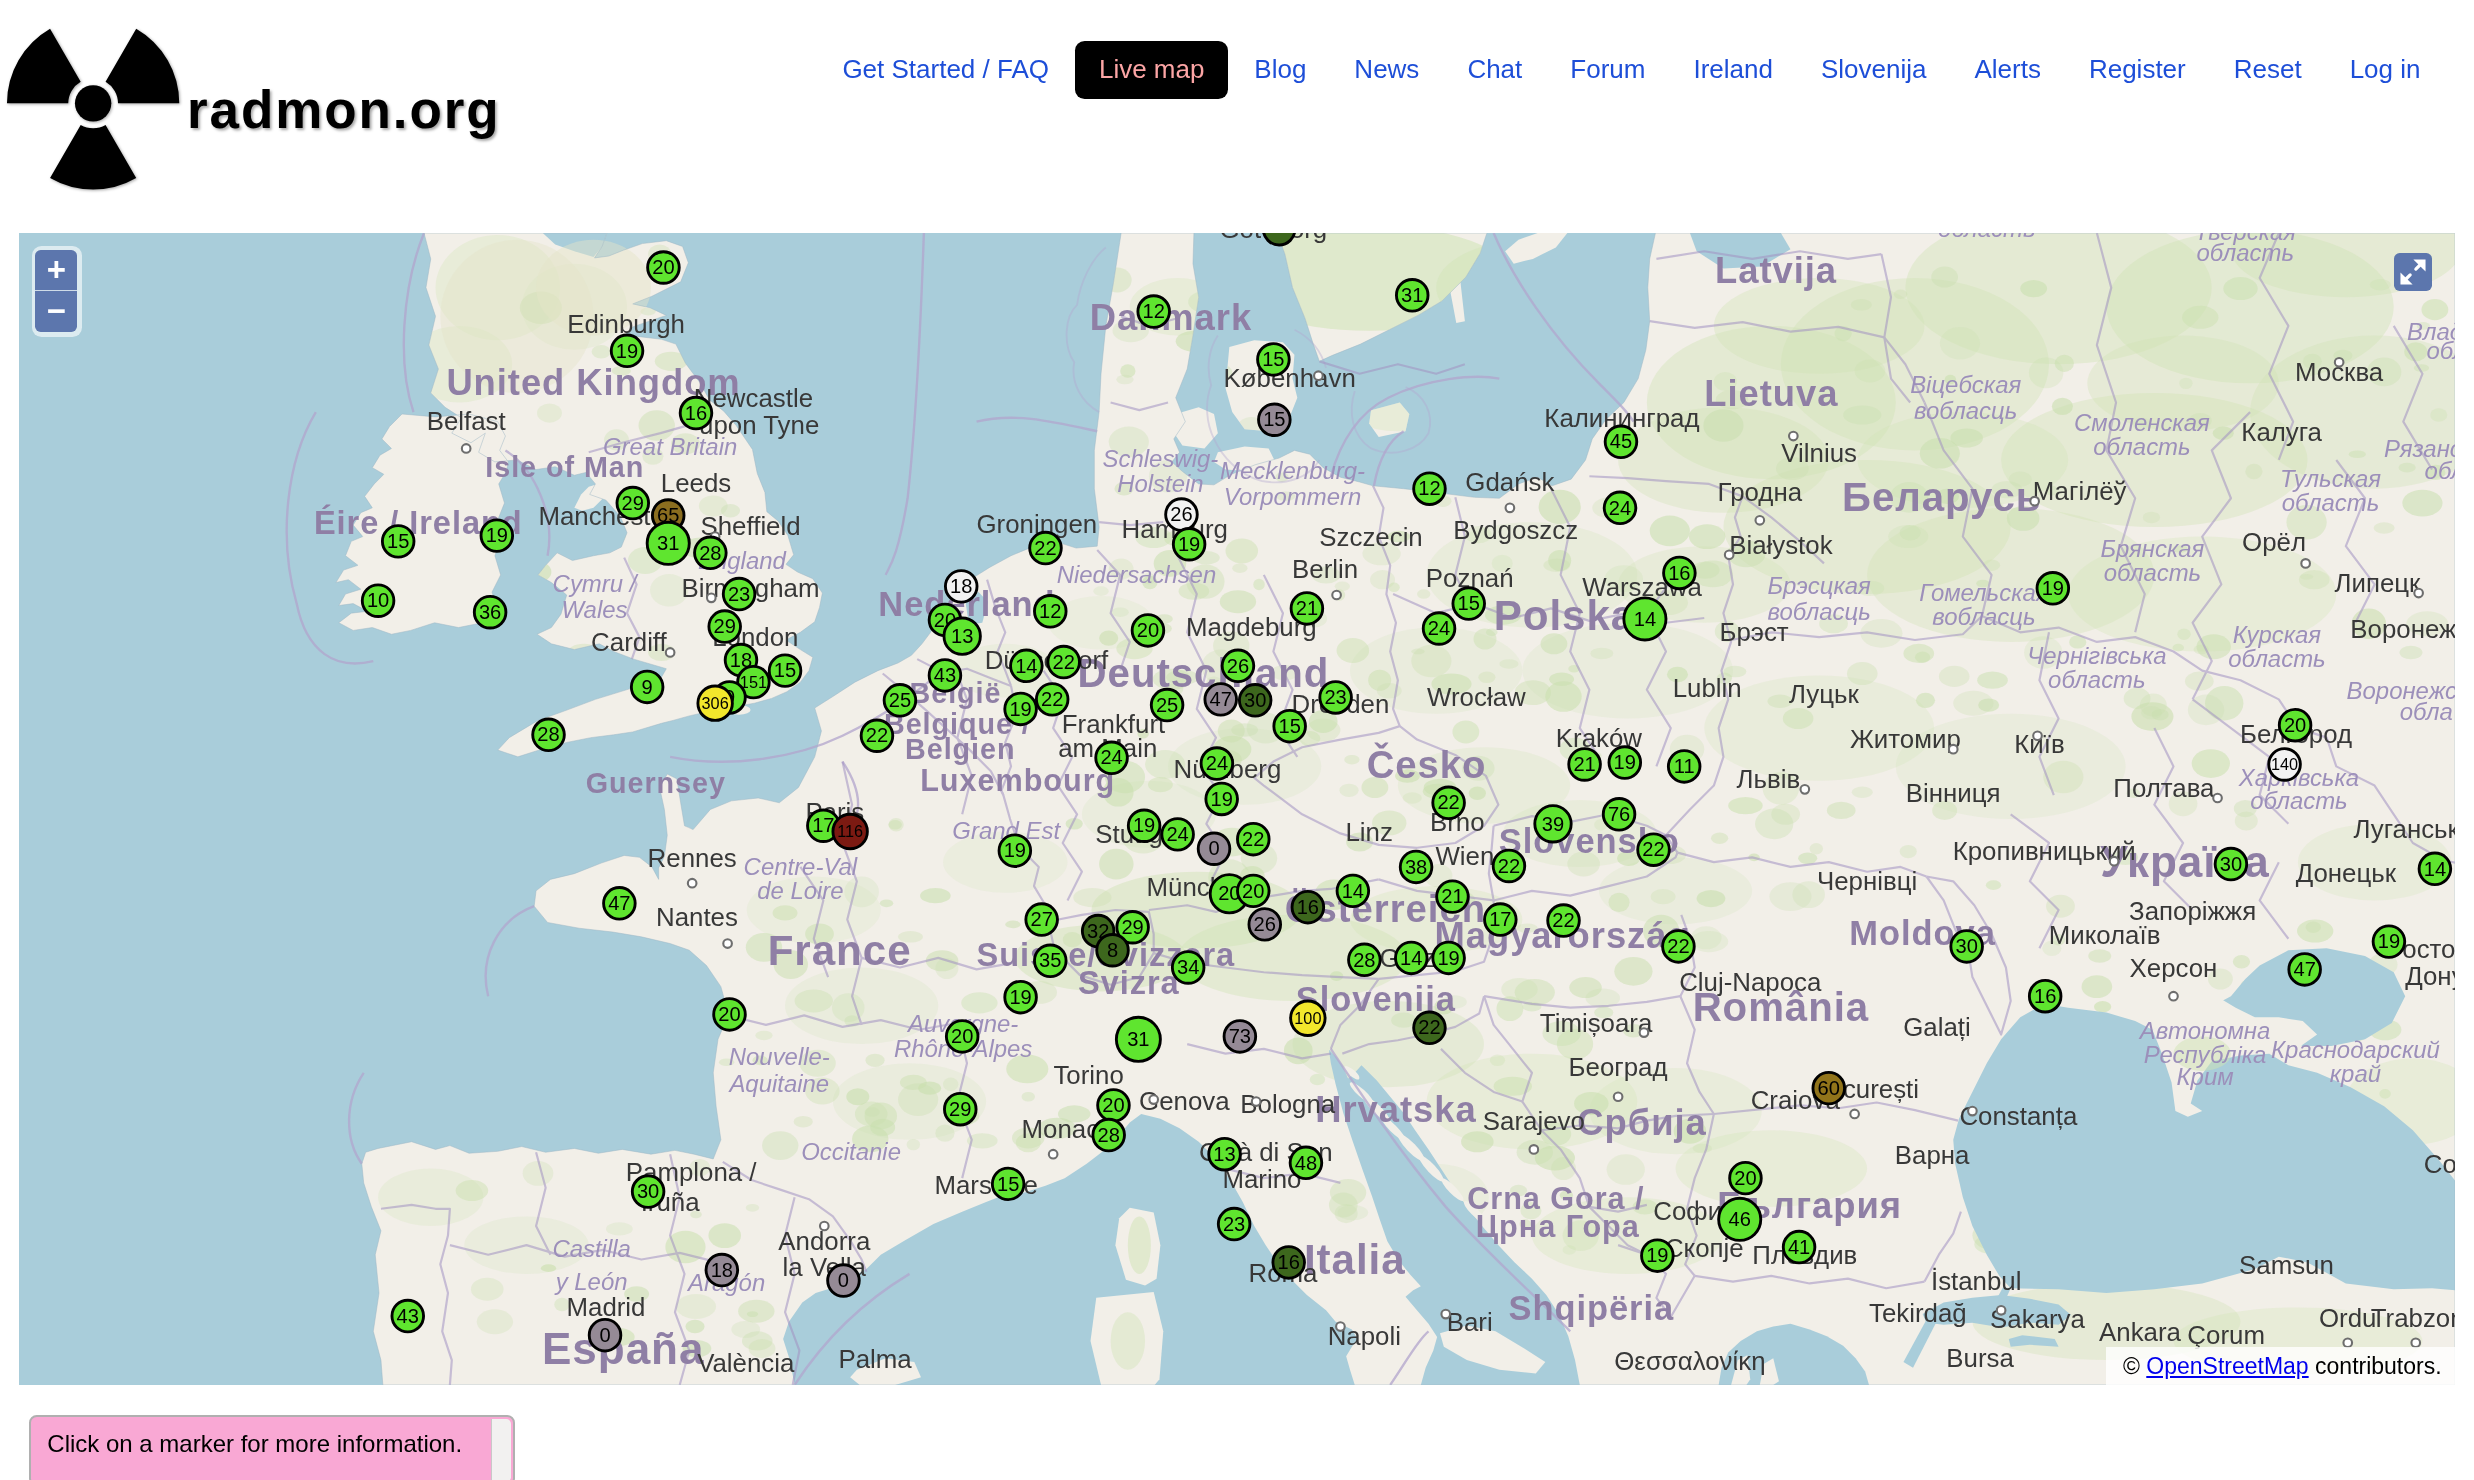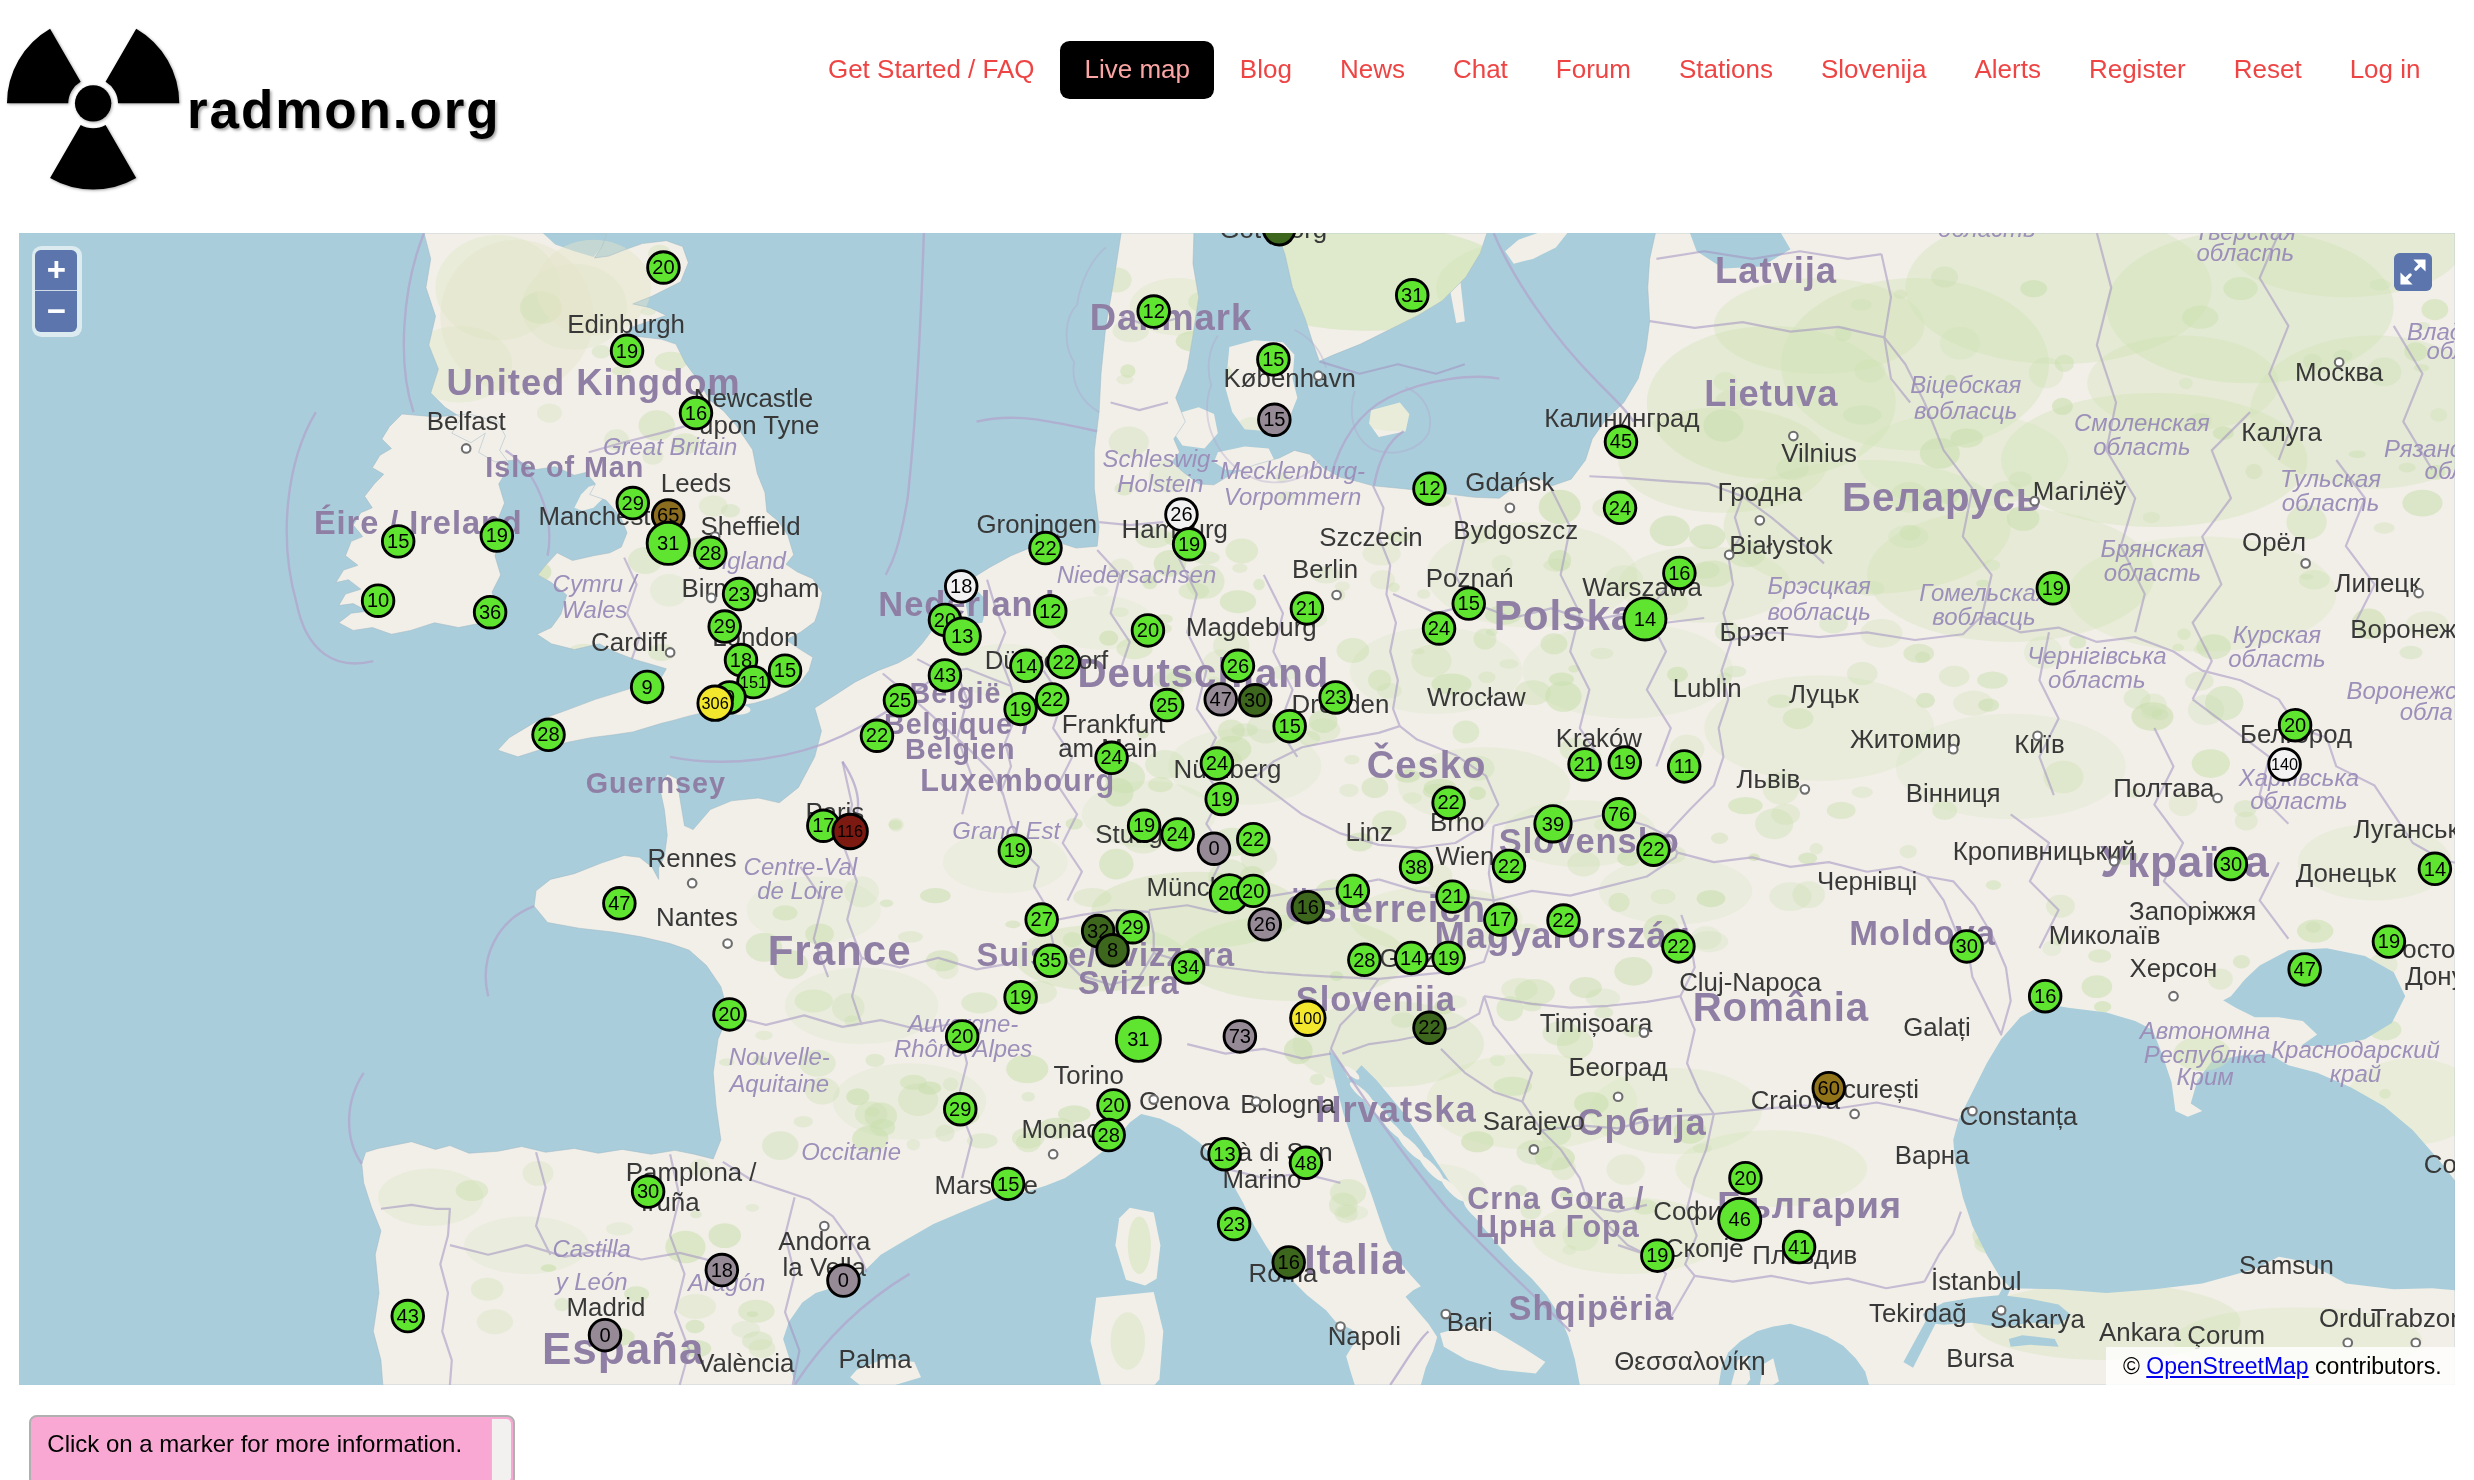--- a/index.html
+++ b/index.html
@@ -1,20 +1,20 @@
 <!DOCTYPE html>
 <html><head><meta charset="utf-8">
 <style>
 * { margin:0; padding:0; box-sizing:border-box; }
 html,body { width:2475px; height:1481px; background:#fff; font-family:"Liberation Sans",sans-serif; overflow:hidden; position:relative; }
 #hdr { position:absolute; left:0; top:0; width:2456px; height:233px; background:#fff; }
 #logo { position:absolute; left:0px; top:0px; }
 #brand { position:absolute; left:187px; top:79px; letter-spacing:1.9px; font-size:53px; font-weight:bold; color:#000; text-shadow:1.9px 1.9px 2.9px rgba(0,0,0,.35); }
 nav { position:absolute; top:41px; right:11.5px; display:flex; align-items:center; font-size:26px; color:#111; white-space:nowrap; }
-nav a { color:#ef4444; text-decoration:none; padding:0 24px; }
+nav a { color:#1d4ed8; text-decoration:none; padding:0 24px; }
 nav a.act { background:#000; color:#fca5a5; border-radius:9.6px; padding:13.4px 24px; margin:0 1.9px; }
 #map { position:absolute; left:19px; top:233px; width:2436px; height:1152px; background:#a9cdda; overflow:hidden; }
 #zoomc { position:absolute; left:12.5px; top:13.4px; width:50px; height:91px; background:rgba(255,255,255,.6); border-radius:9.6px; padding:3.8px; }
 .zb { width:42px; height:41px; background:#5c76ad; color:#fff; text-align:center; font-size:33px; font-weight:bold; line-height:40px; }
 .zb.t { border-radius:5.7px 5.7px 0 0; border-bottom:1px solid #cfdce8; }
 .zb.b { border-radius:0 0 5.7px 5.7px; }
 #fs { position:absolute; right:23px; top:20px; width:38px; height:38px; background:#5c76ad; border-radius:5.7px; }
 #attr { position:absolute; right:0; bottom:0; height:38px; background:rgba(255,255,255,.8); font-size:23px; color:#000; padding:0 13.4px 0 17px; line-height:38px;margin-left:7px; }
 #attr a { color:#0000ee; text-decoration:underline; }
 #inp { position:absolute; left:29px; top:1415px; width:486px; height:71px; border:2.9px solid #b0b0b0; border-radius:7.7px; background:#f9a8d4; }
@@ -1184,21 +1184,21 @@
         </g>
       </svg></div>
 <div id="brand">radmon.org</div>
 <nav>
 <a>Get Started / FAQ</a>
       <a class="act">Live map</a>
       <a>Blog</a>
       <a>News</a>
       <a>Chat</a>
       <a>Forum</a>
-      <a>Stations</a>
+      <a>Ireland</a>
       <a>Slovenija</a>
       <a>Alerts</a>
       <a>Register</a>
       <a>Reset</a>
       <a>Log in</a>
 </nav>
 </div>
 <div id="inp">
     <span>Click on a marker for more information.</span>
     <i></i>

